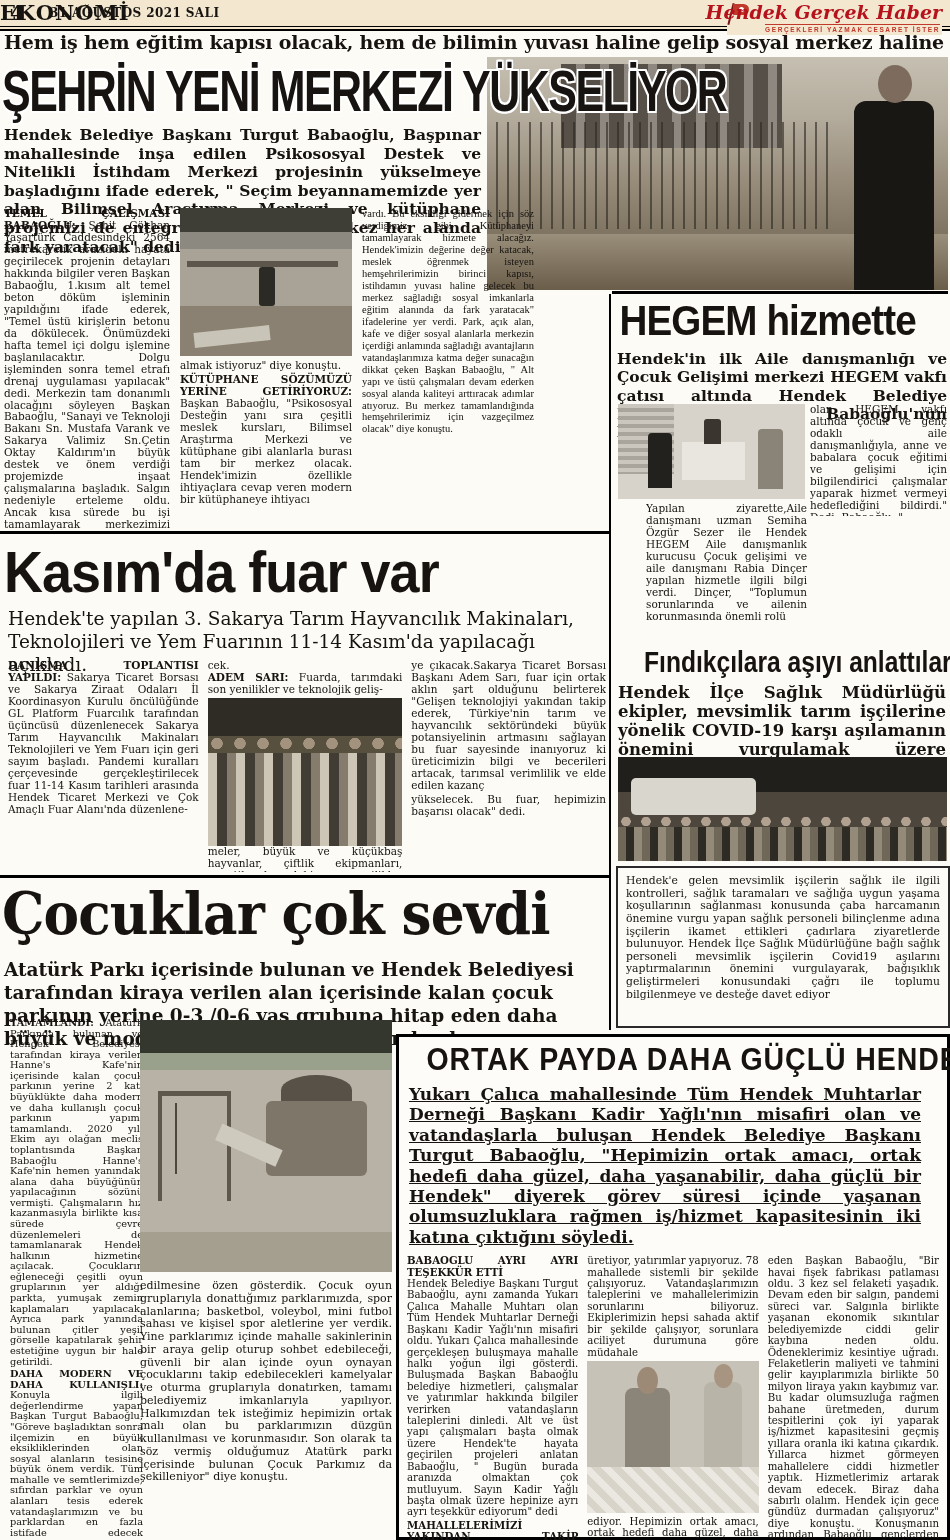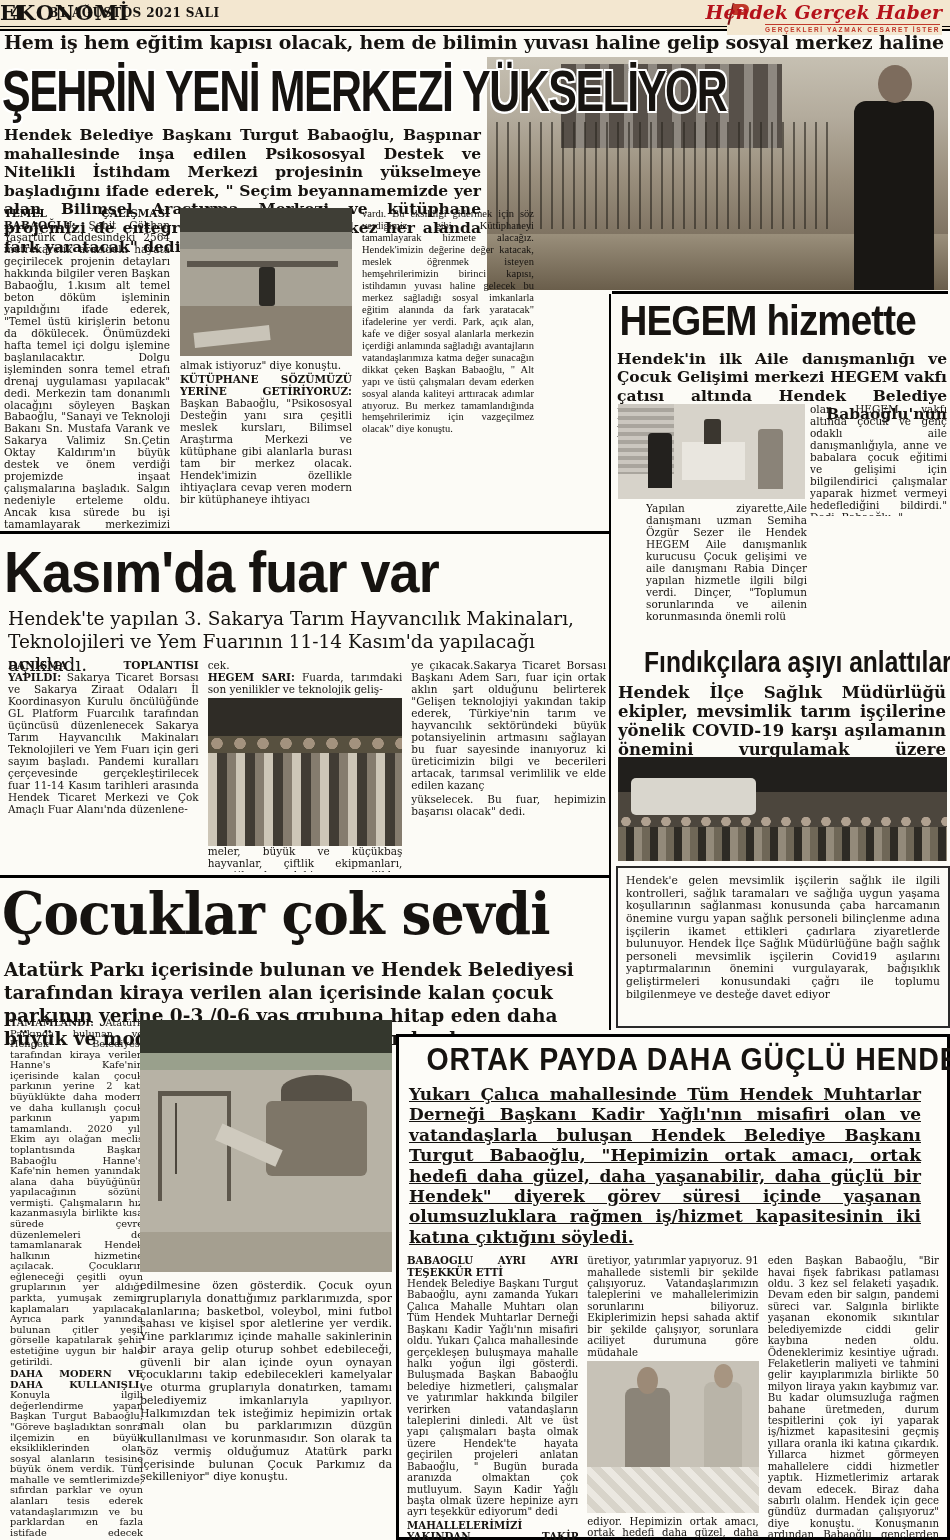--- a/index.html
+++ b/index.html
@@ -191,21 +191,21 @@
 
   <div class="fair-title sans">Kasım'da fuar var</div>
   <div class="fair-sub">Hendek'te yapılan 3. Sakarya Tarım Hayvancılık Makinaları, Teknolojileri ve Yem Fuarının 11-14 Kasım'da yapılacağı açıkladı.</div>
   <div class="faircols">
     <div class="c1 colp">
       <p><b class="lbl">DANIŞMA TOPLANTISI YAPILDI:</b>
       <span>Sakarya Ticaret Borsası ve Sakarya Ziraat Odaları İl Koordinasyon Kurulu öncülüğünde GL Platform Fuarcılık tarafından üçüncüsü düzenlenecek Sakarya Tarım Hayvancılık Makinaları Teknolojileri ve Yem Fuarı için geri sayım başladı. Pandemi kuralları çerçevesinde gerçekleştirilecek fuar 11-14 Kasım tarihleri arasında Hendek Ticaret Merkezi ve Çok Amaçlı Fuar Alanı'nda düzenlene-</span></p>
     </div>
     <div class="c2 colp">
       <p><span>cek.</span><br>
-      <b class="lbl">HEGEM SARI:</b>
+      <b class="lbl">ADEM SARI:</b>
       <span>Fuarda, tarımdaki son yenilikler ve teknolojik geliş-</span></p>
       <div class="ph ph-fair">
         <div class="heads"></div>
         <div class="crowd"></div>
       </div>
       <p><span>meler, büyük ve küçükbaş hayvanlar, çiftlik ekipmanları, genetik alanındaki son yenilikler görücü-</span></p>
     </div>
     <div class="c3 colp">
       <p><span>ye çıkacak.Sakarya Ticaret Borsası Başkanı Adem Sarı, fuar için ortak aklın şart olduğunu belirterek "Gelişen teknolojiyi yakından takip ederek, Türkiye'nin tarım ve hayvancılık sektöründeki büyük potansiyelinin artmasını sağlayan bu fuar sayesinde inanıyoruz ki üreticimizin bilgi ve becerileri artacak, tarımsal verimlilik ve elde edilen kazanç</span></p>
       <p><span>yükselecek. Bu fuar, hepimizin başarısı olacak" dedi.</span></p>
@@ -263,21 +263,21 @@
     <div class="unity-title">ORTAK PAYDA DAHA GÜÇLÜ HENDEK</div>
     <div class="unity-intro">Yukarı Çalıca mahallesinde Tüm Hendek Muhtarlar Derneği Başkanı Kadir Yağlı'nın misafiri olan ve vatandaşlarla buluşan Hendek Belediye Başkanı Turgut Babaoğlu, "Hepimizin ortak amacı, ortak hedefi daha güzel, daha yaşanabilir, daha güçlü bir Hendek" diyerek görev süresi içinde yaşanan olumsuzluklara rağmen iş/hizmet kapasitesinin iki katına çıktığını söyledi.</div>
     <div class="unitycols">
       <div class="c colp">
         <p><b class="lbl">BABAOĞLU AYRI AYRI TEŞEKKÜR ETTİ</b><br>
         <span>Hendek Belediye Başkanı Turgut Babaoğlu, aynı zamanda Yukarı Çalıca Mahalle Muhtarı olan Tüm Hendek Muhtarlar Derneği Başkanı Kadir Yağlı'nın misafiri oldu. Yukarı Çalıca mahallesinde gerçekleşen buluşmaya mahalle halkı yoğun ilgi gösterdi. Buluşmada Başkan Babaoğlu belediye hizmetleri, çalışmalar ve yatırımlar hakkında bilgiler verirken vatandaşların taleplerini dinledi. Alt ve üst yapı çalışmaları başta olmak üzere Hendek'te hayata geçirilen projeleri anlatan Babaoğlu, " Bugün burada aranızda olmaktan çok mutluyum. Sayın Kadir Yağlı başta olmak üzere hepinize ayrı ayrı teşekkür ediyorum" dedi</span></p>
         <p><b class="lbl">MAHALLELERİMİZİ YAKINDAN TAKİP BABAOĞLU</b><br>
         <span>Babaoğlu, "Görev süremiz içinde durmadan ayrım yapmadan kimseyi ötekileştirmeden belediyemizin imkanları doğrultusunda hizmetler</span></p>
       </div>
       <div class="c colp">
-        <p><span>üretiyor, yatırımlar yapıyoruz. 91 mahallede sistemli bir şekilde çalışıyoruz. Vatandaşlarımızın taleplerini ve mahallelerimizin sorunlarını biliyoruz. Ekiplerimizin hepsi sahada aktif bir şekilde çalışıyor, sorunlara aciliyet durumuna göre müdahale</span></p>
+        <p><span>üretiyor, yatırımlar yapıyoruz. 78 mahallede sistemli bir şekilde çalışıyoruz. Vatandaşlarımızın taleplerini ve mahallelerimizin sorunlarını biliyoruz. Ekiplerimizin hepsi sahada aktif bir şekilde çalışıyor, sorunlara aciliyet durumuna göre müdahale</span></p>
         <div class="ph ph-unity">
           <div class="m1"></div>
           <div class="h1"></div>
           <div class="m2"></div>
           <div class="h2"></div>
           <div class="cloth"></div>
         </div>
         <p><span>ediyor. Hepimizin ortak amacı, ortak hedefi daha güzel, daha yaşanabilir, daha güçlü bir Hendek. Bunun için çalışıyoruz. Ortak paydamız 91 mahallenin sorunsuz olması ve en güzel hizmetlere kavuşmasıdır. Bunun için güçlü bir şekilde çalışmaya devam edeceğiz" dedi</span></p>
 
       </div>

